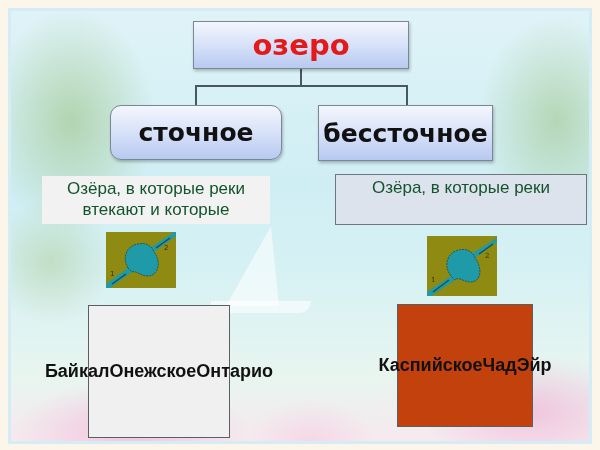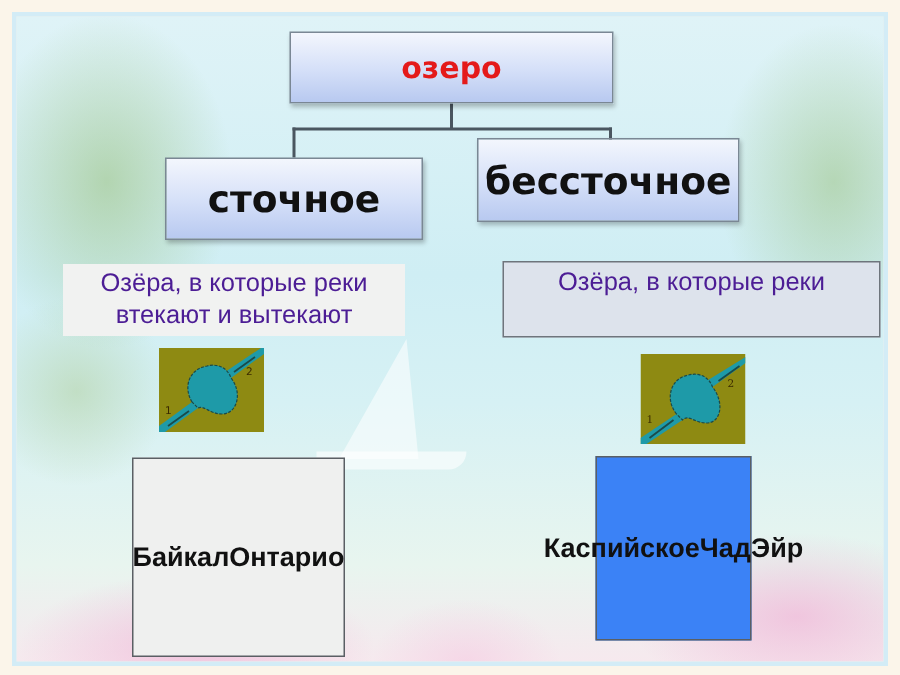--- a/index.html
+++ b/index.html
@@ -32,41 +32,41 @@
   }
   .line { position: absolute; background: #4a5660; }
   .box-blue {
     position: absolute; box-sizing: border-box;
     border: 1px solid #7a8794;
     background: linear-gradient(180deg, #f3f6fd 0%, #d4dff8 55%, #b8c9f0 100%);
     display: flex; align-items: center; justify-content: center;
     box-shadow: 1px 2px 3px rgba(0,0,0,0.25);
     font-weight: bold;
   }
-  .title-box { left: 193px; top: 21px; width: 216px; height: 48px; color: #e41a1a; font-size: 20px; }
+  .title-box { left: 193px; top: 21px; width: 216px; height: 48px; color: #e41a1a; font-size: 29px; }
   .type-box { color: #111; font-size: 25px; }
-  .type-left { left: 110px; top: 105px; width: 172px; height: 55px; }
-  .type-right { left: 318px; top: 92px; width: 175px; height: 56px; }
+  .type-left { left: 110px; top: 105px; width: 172px; height: 55px; border-radius: 11px; }
+  .type-right { left: 318px; top: 105px; width: 175px; height: 56px; }
   .desc {
     position: absolute; box-sizing: border-box; text-align: center;
-    font-family: "Liberation Sans", sans-serif; font-size: 17px; line-height: 21px; color: #4c1d95;
+    font-family: "Liberation Sans", sans-serif; font-size: 17px; line-height: 21px; color: #14532d;
     padding-top: 2px;
   }
   .desc-left { left: 42px; top: 176px; width: 228px; height: 48px; background: #f1f2f1; }
   .desc-right { left: 335px; top: 174px; width: 252px; height: 51px; background: #dde3ec; border: 1px solid #6e757c; }
   .lake-img { position: absolute; width: 70px; height: 56px; }
   .lake-left { left: 106px; top: 232px; }
   .lake-right { left: 427px; top: 236px; width: 70px; height: 60px; }
   .list {
     position: absolute; box-sizing: border-box; border: 1px solid #5a5f64;
     display: flex; align-items: center; justify-content: center;
     font-family: "Liberation Sans", sans-serif; font-weight: bold; font-size: 18px; line-height: 23px; color: #111;
   }
   .list-left { left: 88px; top: 305px; width: 142px; height: 133px; background: #eff0ef; }
-  .list-right { left: 397px; top: 304px; width: 104px; height: 123px; background: #3b82f6; }
+  .list-right { left: 397px; top: 304px; width: 136px; height: 123px; background: #c2410c; }
 </style>
 </head>
 <body>
 
 <div class="slide">
   <div class="sail"></div>
   <div class="hull"></div>
 </div>
 
 <div class="line" style="left:300px; top:69px; width:2px; height:17px;"></div>
@@ -80,21 +80,21 @@
 
 <div class="box-blue type-box type-left">
   <span>сточное</span>
 </div>
 <div class="box-blue type-box type-right">
   <span>бессточное</span>
 </div>
 
 <div class="desc desc-left">
   <div>Озёра, в которые реки</div>
-  <div>втекают и вытекают</div>
+  <div>втекают и которые</div>
 </div>
 <div class="desc desc-right">
   <div>Озёра, в которые реки</div>
 </div>
 
 <svg class="lake-img lake-left" viewBox="0 0 70 56">
   <rect x="0" y="0" width="70" height="56" fill="#8e8a12"></rect>
   <path d="M0 52 L22 36 L26 40 L4 56 L0 56 Z" fill="#1e9aa8"></path>
   <path d="M44 16 L68 0 L70 0 L70 4 L48 20 Z" fill="#1e9aa8"></path>
   <path d="M22 36 C16 26 20 14 32 12 C40 10 46 14 48 20 C56 30 52 44 42 44 C34 44 30 38 26 40 Z" fill="#1e9aa8" stroke="#1a4a4a" stroke-width="0.8" stroke-dasharray="2,1"></path>
@@ -110,20 +110,21 @@
   <path d="M44 18 L70 2 L70 6 L48 22 Z" fill="#1e9aa8"></path>
   <path d="M24 40 C16 30 20 16 32 14 C40 12 46 16 48 22 C56 32 54 46 44 46 C36 46 32 40 28 44 Z" fill="#1e9aa8" stroke="#1a4a4a" stroke-width="0.8" stroke-dasharray="2,1"></path>
   <path d="M6 56 L22 44" stroke="#1a4a4a" stroke-width="1.2"></path>
   <path d="M52 18 L66 8" stroke="#1a4a4a" stroke-width="1.2"></path>
   <text x="4" y="46" font-size="7" fill="#3a2a00" font-family="DejaVu Serif, serif">1</text>
   <text x="58" y="22" font-size="7" fill="#3a2a00" font-family="DejaVu Serif, serif">2</text>
 </svg>
 
 <div class="list list-left">
   <div>Байкал</div>
+  <div>Онежское</div>
   <div>Онтарио</div>
 </div>
 
 <div class="list list-right">
   <div>Каспийское</div>
   <div>Чад</div>
   <div>Эйр</div>
 </div>
 
 </body></html>

